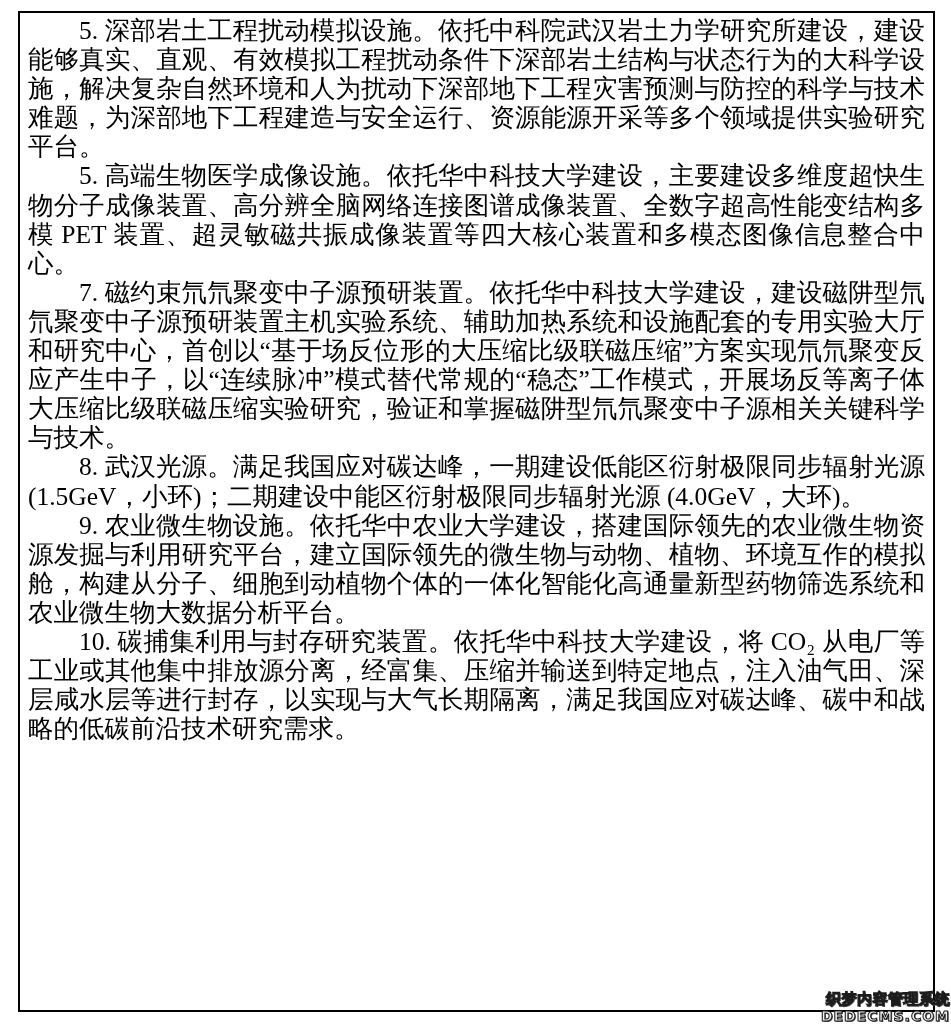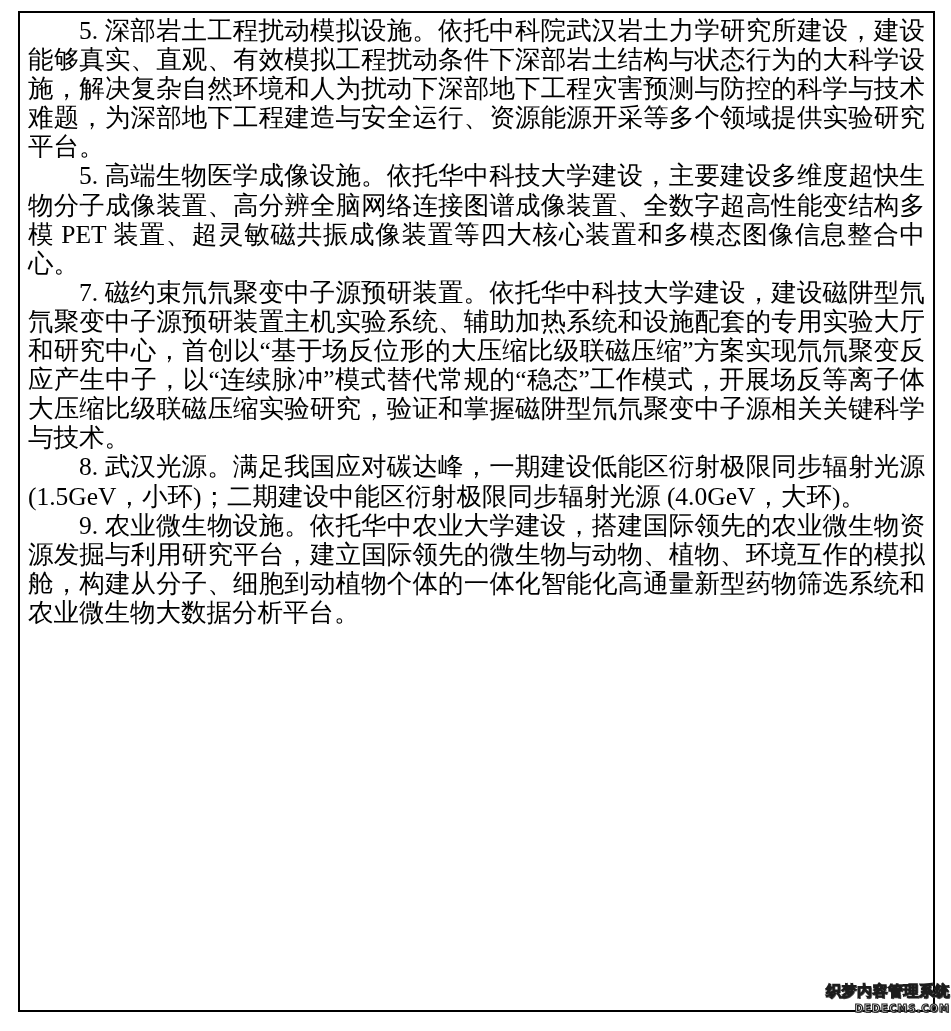--- a/index.html
+++ b/index.html
@@ -36,56 +36,57 @@
     margin: 0;
     padding: 0;
     text-indent: 2em;
   }
   .heading {
     font-weight: normal;
   }
   .watermark {
     position: absolute;
     right: 1px;
-    bottom: 14px;
+    bottom: 6px;
     text-align: right;
     font-family: "DejaVu Sans", sans-serif;
     font-weight: bold;
     color: #f2f2f2;
     -webkit-text-stroke: 1.1px #1c1c1c;
     text-shadow: 1px 1px 0 #555555;
     z-index: 5;
     background: transparent;
   }
   .watermark .wm-cn {
     font-size: 15px;
     line-height: 17px;
     letter-spacing: 0.5px;
   }
   .watermark .wm-en {
-    font-size: 10px;
+    font-size: 14px;
     line-height: 17px;
     letter-spacing: 1px;
   }
 </style>
 </head>
 <body>
 
 <div class="frame">
   <div class="doc">
   <p class="para"><span class="heading">5. 深部岩土工程扰动模拟设施。</span><span>依托中科院武汉岩土力学研究所建设，建设能够真实、直观、有效模拟工程扰动条件下深部岩土结构与状态行为的大科学设施，解决复杂自然环境和人为扰动下深部地下工程灾害预测与防控的科学与技术难题，为深部地下工程建造与安全运行、资源能源开采等多个领域提供实验研究平台。</span></p>
 
   <p class="para"><span class="heading">5. 高端生物医学成像设施。</span><span>依托华中科技大学建设，主要建设多维度超快生物分子成像装置、高分辨全脑网络连接图谱成像装置、全数字超高性能变结构多模 PET 装置、超灵敏磁共振成像装置等四大核心装置和多模态图像信息整合中心。</span></p>
 
   <p class="para"><span class="heading">7. 磁约束氘氘聚变中子源预研装置。</span><span>依托华中科技大学建设，建设磁阱型氘氘聚变中子源预研装置主机实验系统、辅助加热系统和设施配套的专用实验大厅和研究中心，首创以“基于场反位形的大压缩比级联磁压缩”方案实现氘氘聚变反应产生中子，以“连续脉冲”模式替代常规的“稳态”工作模式，开展场反等离子体大压缩比级联磁压缩实验研究，验证和掌握磁阱型氘氘聚变中子源相关关键科学与技术。</span></p>
 
   <p class="para"><span class="heading">8. 武汉光源。</span><span>满足我国应对碳达峰，一期建设低能区衍射极限同步辐射光源(1.5GeV，小环)；二期建设中能区衍射极限同步辐射光源 (4.0GeV，大环)。</span></p>
 
   <p class="para"><span class="heading">9. 农业微生物设施。</span><span>依托华中农业大学建设，搭建国际领先的农业微生物资源发掘与利用研究平台，建立国际领先的微生物与动物、植物、环境互作的模拟舱，构建从分子、细胞到动植物个体的一体化智能化高通量新型药物筛选系统和农业微生物大数据分析平台。</span></p>
 
+  <p class="para"><span class="heading">10. 碳捕集利用与封存研究装置。</span><span>依托华中科技大学建设，将 CO₂ 从电厂等工业或其他集中排放源分离，经富集、压缩并输送到特定地点，注入油气田、深层咸水层等进行封存，以实现与大气长期隔离，满足我国应对碳达峰、碳中和战略的低碳前沿技术研究需求。</span></p>
 
 
 </div>
 </div>
 
 <div class="watermark">
   <div class="wm-cn">织梦内容管理系统</div>
   <div class="wm-en">DEDECMS.COM</div>
 </div>
 

